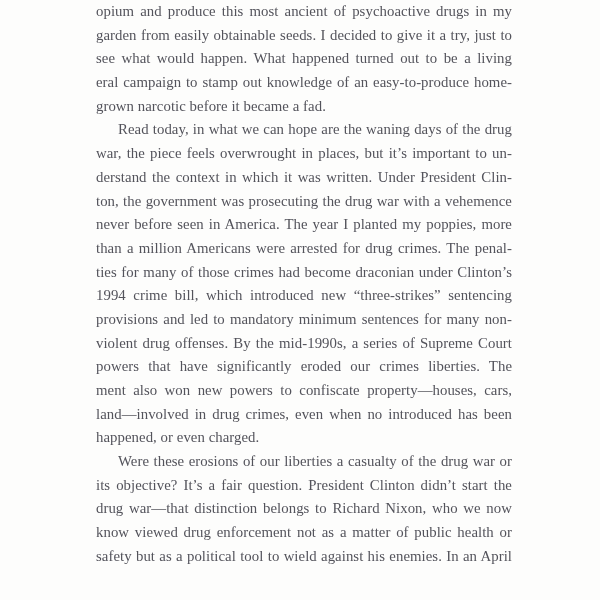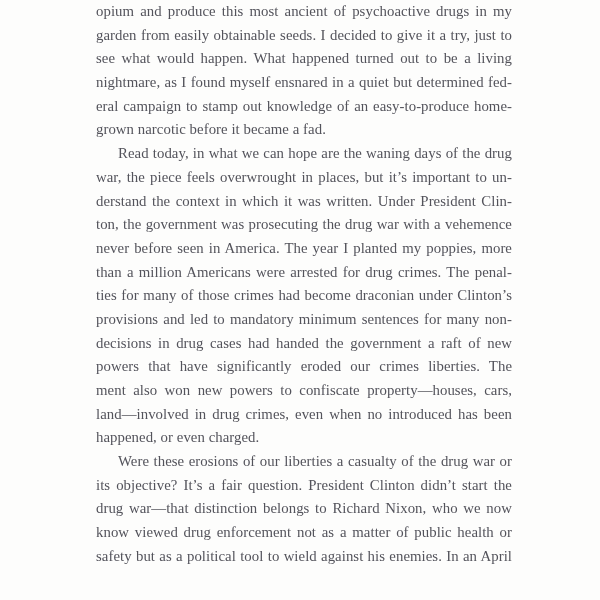--- a/index.html
+++ b/index.html
@@ -44,34 +44,34 @@
 </style>
 </head>
 <body>
 
 <div class="page" style="background: rgb(253, 253, 252);">
   <div class="text-block" style="color: rgb(83, 83, 91);">
       <div class="paragraph">
         <div class="line">opium and produce this most ancient of psychoactive drugs in my</div>
         <div class="line">garden from easily obtainable seeds. I decided to give it a try, just to</div>
         <div class="line">see what would happen. What happened turned out to be a living</div>
-        <div class="line">nightmare, as I found myself ensnared in a quiet but determined fed-</div>
         <div class="line">eral campaign to stamp out knowledge of an easy-to-produce home-</div>
         <div class="line para-end">grown narcotic before it became a fad.</div>
       </div>
       <div class="paragraph">
         <div class="line indent">Read today, in what we can hope are the waning days of the drug</div>
         <div class="line">war, the piece feels overwrought in places, but it’s important to un-</div>
         <div class="line">derstand the context in which it was written. Under President Clin-</div>
         <div class="line">ton, the government was prosecuting the drug war with a vehemence</div>
         <div class="line">never before seen in America. The year I planted my poppies, more</div>
         <div class="line">than a million Americans were arrested for drug crimes. The penal-</div>
         <div class="line">ties for many of those crimes had become draconian under Clinton’s</div>
+        <div class="line">1994 crime bill, which introduced new “three-strikes” sentencing</div>
         <div class="line">provisions and led to mandatory minimum sentences for many non-</div>
-        <div class="line">decisions in drug cases had handed the government a raft of new</div>
+        <div class="line">violent drug offenses. By the mid-1990s, a series of Supreme Court</div>
         <div class="line">powers that have significantly eroded our crimes liberties. The govern-</div>
         <div class="line">ment also won new powers to confiscate property—houses, cars,</div>
         <div class="line">land—involved in drug crimes, even when no introduced has been</div>
         <div class="line para-end">happened, or even charged.</div>
       </div>
       <div class="paragraph">
         <div class="line indent">Were these erosions of our liberties a casualty of the drug war or</div>
         <div class="line">its objective? It’s a fair question. President Clinton didn’t start the</div>
         <div class="line">drug war—that distinction belongs to Richard Nixon, who we now</div>
         <div class="line">know viewed drug enforcement not as a matter of public health or</div>

